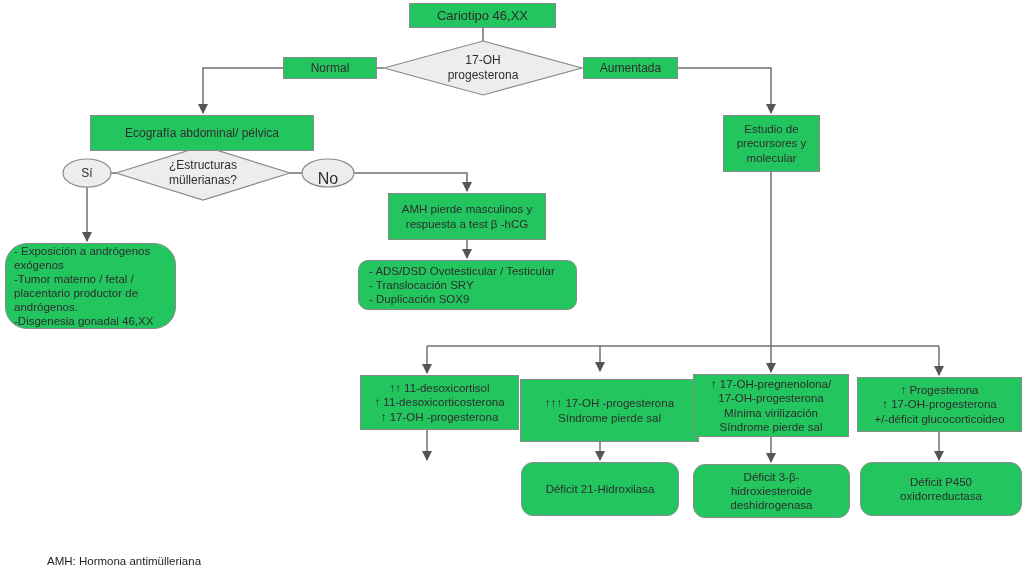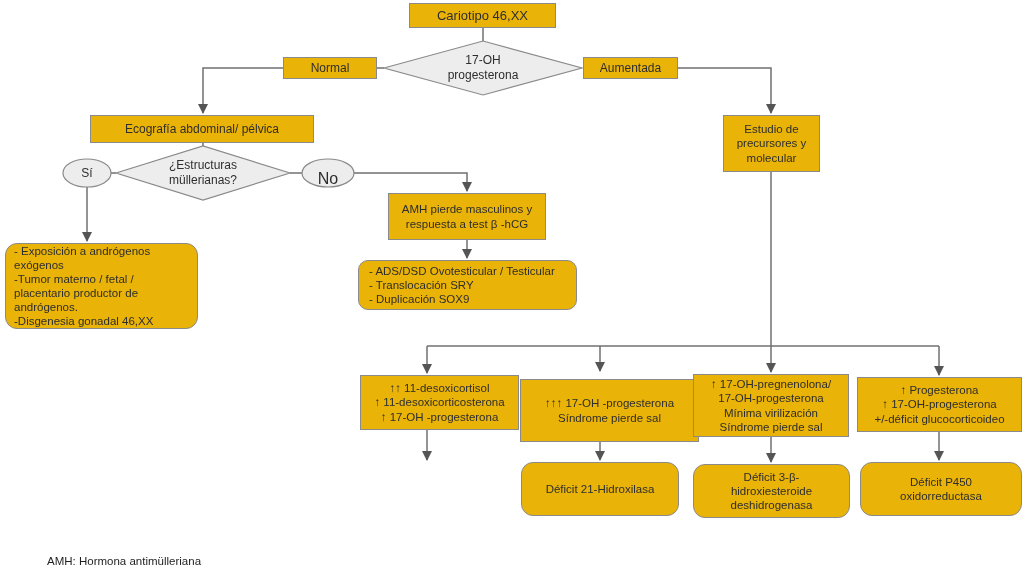--- a/index.html
+++ b/index.html
@@ -8,30 +8,30 @@
     background:#ffffff; overflow:hidden;
     font-family:"Liberation Sans", sans-serif; color:#2e2e2e;
   }
   #wires { position:absolute; left:0; top:0; width:1024px; height:571px; }
 
   .node, .shape-label {
     position:absolute; display:flex; align-items:center; justify-content:center;
     text-align:center; white-space:pre-line; box-sizing:border-box;
     font-size:11.5px; line-height:1.22; color:#2e2e2e;
   }
-  .node { background:#eab308; border:1px solid #8a8a8a; padding:2px 4px; }
+  .node { background:#22c55e; border:1px solid #8a8a8a; padding:2px 4px; }
   .rounded { border-radius:12px; }
   .left-list { justify-content:flex-start; text-align:left; }
 
   
   #n-cariotipo  { left:409px; top:3px;   width:147px; height:25px; font-size:13px; }
   #n-normal     { left:283px; top:57px;  width:94px;  height:22px; font-size:12px; }
   #n-aumentada  { left:583px; top:57px;  width:95px;  height:22px; font-size:12px; }
-  #n-ecografia  { left:90px;  top:115px; width:224px; height:28px; font-size:12px; }
-  #n-exposicion { left:5px;   top:243px; width:193px; height:86px; border-radius:12px; padding:5px 8px; }
+  #n-ecografia  { left:90px;  top:115px; width:224px; height:36px; font-size:12px; }
+  #n-exposicion { left:5px;   top:243px; width:171px; height:86px; border-radius:22px; padding:5px 8px; }
   #n-amh        { left:388px; top:193px; width:158px; height:47px; }
   #n-ads        { left:358px; top:260px; width:219px; height:50px; border-radius:10px; padding:16px 10px; }
   #n-estudio    { left:723px; top:115px; width:97px;  height:57px; }
   #n-h11        { left:347px; top:375px; width:159px; height:55px;margin-left:13px; }
   #n-h21        { left:520px; top:379px; width:179px; height:63px; }
   #n-h3b        { left:693px; top:374px; width:156px; height:63px; }
   #n-hpor       { left:857px; top:377px; width:165px; height:55px; }
   #n-d11        { left:348px; top:462px; width:158px; height:54px; }
   #n-d21        { left:521px; top:462px; width:158px; height:54px; }
   #n-d3b        { left:693px; top:464px; width:157px; height:54px; }

